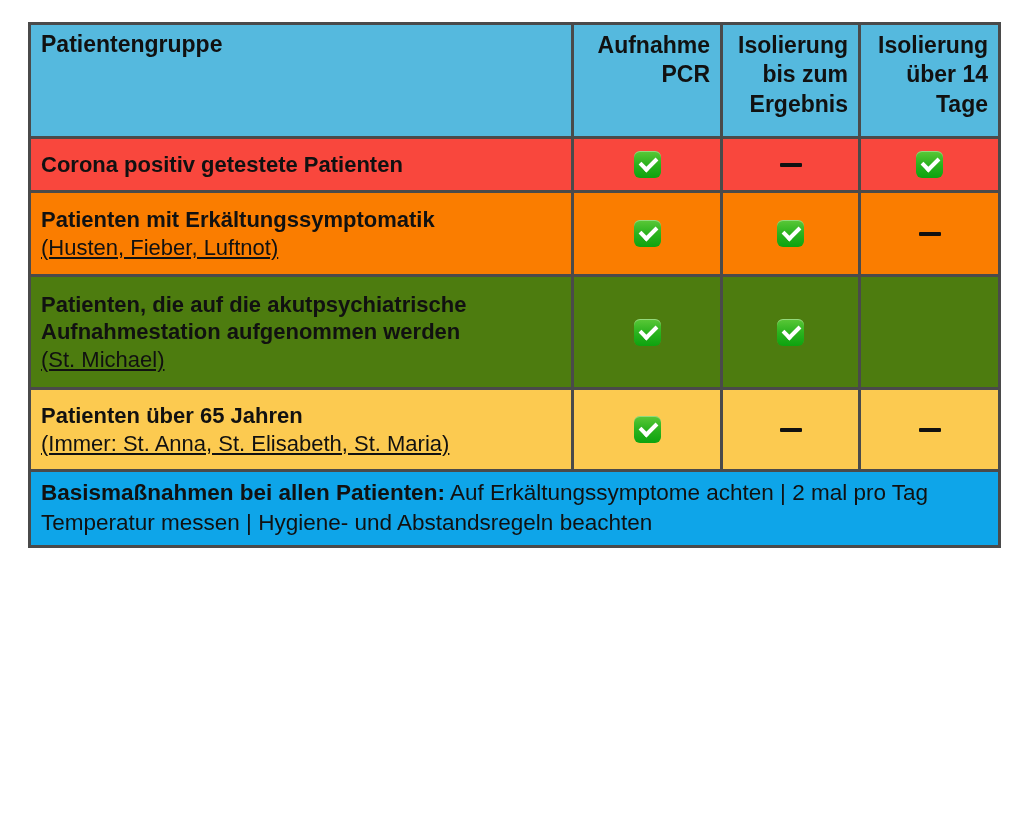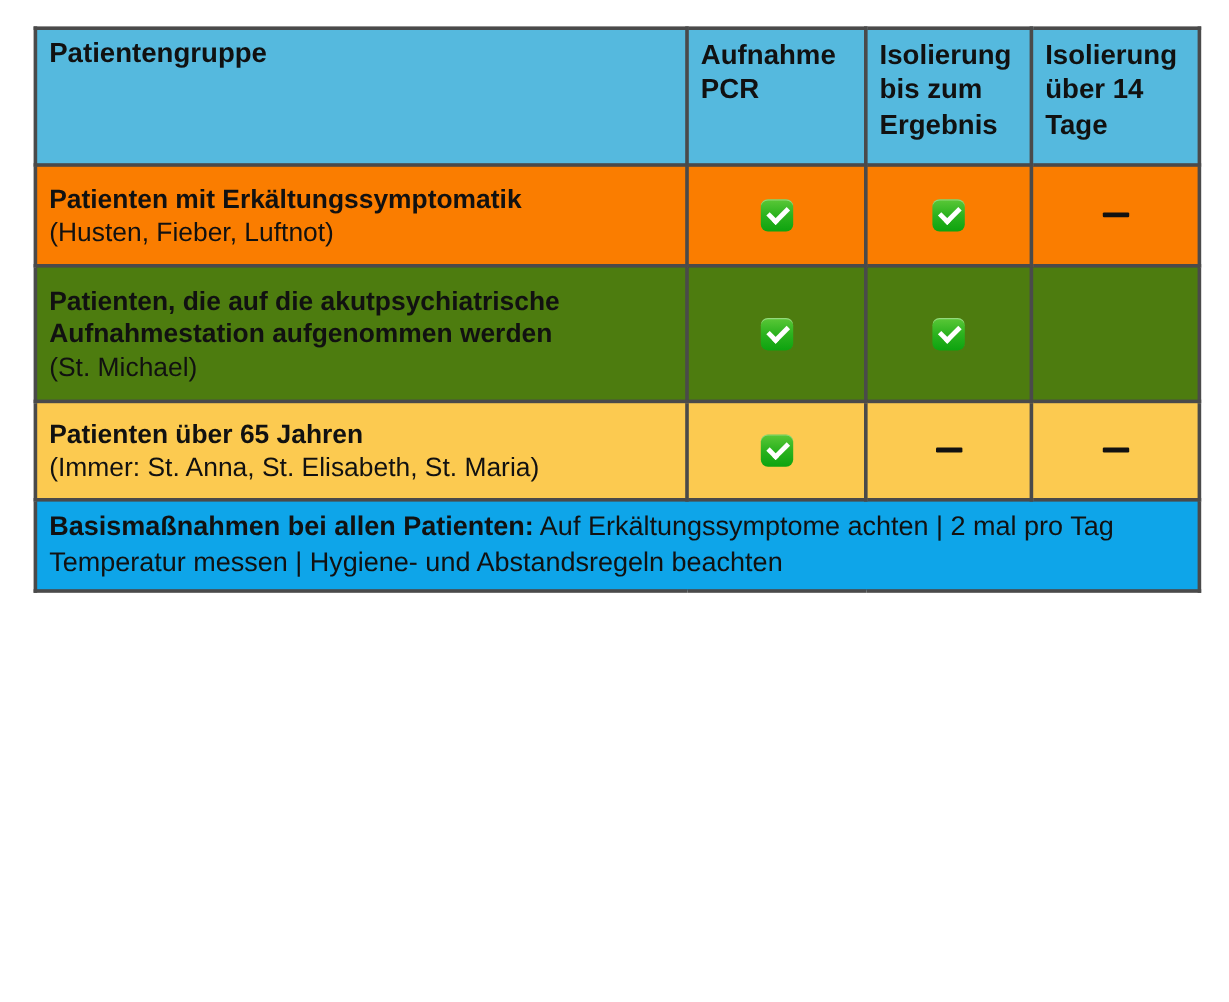--- a/index.html
+++ b/index.html
@@ -33,21 +33,21 @@
   
   thead tr { height: 114px; }
   th.col-group {
     text-align: left;
     vertical-align: top;
     font-weight: 700;
     font-size: 23px;
     padding-top: 10px;
   }
   th.col-val {
-    text-align: left;
+    text-align: right;
     vertical-align: top;
     font-weight: 700;
     font-size: 23px;
     padding: 10px 4px 6px 4px;
     line-height: 1.28;
   }
   
   tr.r1 { height: 54px; }
   tr.r2 { height: 78px; }
   tr.r3 { height: 84px; }
@@ -62,20 +62,21 @@
     vertical-align: middle;
     line-height: 1.25;
   }
   td.c-label .title {
     font-weight: 700;
     font-size: 22px;
   }
   td.c-label .subtitle {
     font-weight: 400;
     font-size: 22px;
+    text-decoration: underline;
   }
   td.c-label .subtitle:empty { display: none; }
 
   td.c-val {
     text-align: center;
     vertical-align: middle;
   }
 
   
   .check-icon {
@@ -134,20 +135,29 @@
     </colgroup>
     <thead>
       <tr style="background: rgb(85, 185, 222);">
         <th class="col-group">Patientengruppe</th>
         <th class="col-val">Aufnahme PCR</th>
         <th class="col-val">Isolierung bis zum Ergebnis</th>
         <th class="col-val">Isolierung über 14 Tage</th>
       </tr>
     </thead>
     <tbody>
+      <tr class="r1" style="background: rgb(249, 71, 61);">
+        <td class="c-label">
+          <div class="title">Corona positiv getestete Patienten</div>
+
+        </td>
+        <td class="c-val"><span class="check-icon"></span></td>
+        <td class="c-val"><span class="dash" title="–"></span></td>
+        <td class="c-val"><span class="check-icon"></span></td>
+      </tr>
       <tr class="r3" style="background: rgb(250, 125, 0);">
         <td class="c-label">
           <div class="title">Patienten mit Erkältungssymptomatik</div>
           <div class="subtitle">(Husten, Fieber, Luftnot)</div>
         </td>
         <td class="c-val"><span class="check-icon"></span></td>
         <td class="c-val"><span class="check-icon"></span></td>
         <td class="c-val"><span class="dash" title="–"></span></td>
       </tr>
       <tr class="r5" style="background: #4d7c0f;">

